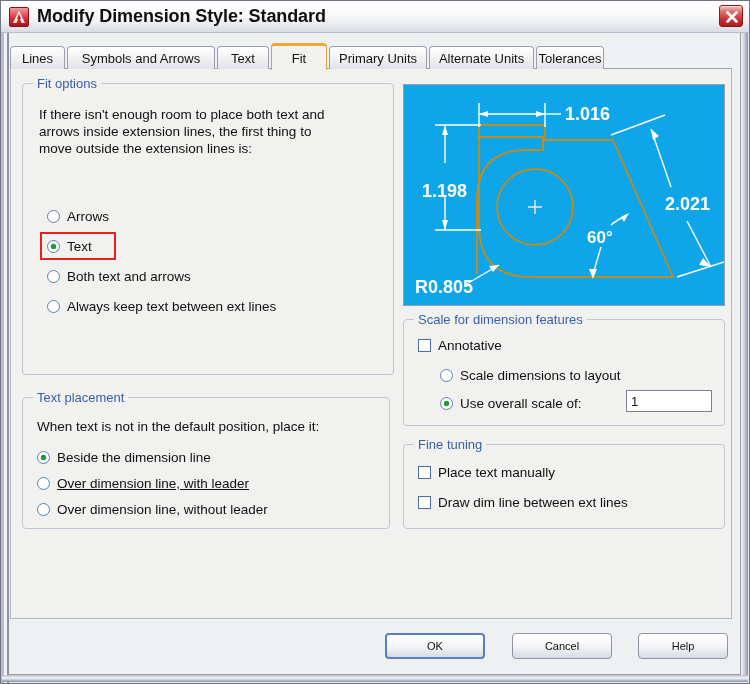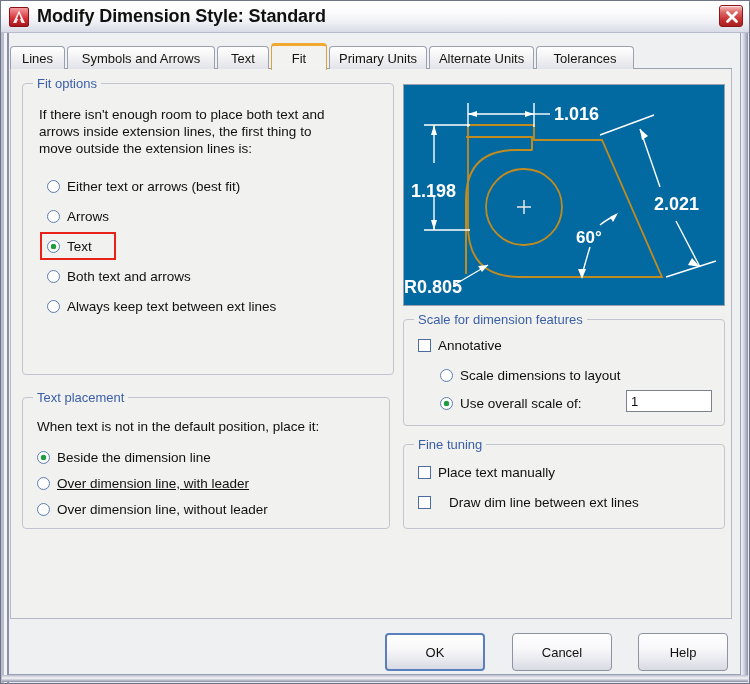--- a/index.html
+++ b/index.html
@@ -230,36 +230,37 @@
     border: none;
     outline: none;
     padding: 0 4px;
     color: #101010;
     background: transparent;
   }
 
   
   .preview {
     position: absolute;
-    background: #0369a1;
+    background: #0ea5e9;
     border: 1px solid #9aa0ae;
     box-sizing: border-box;
     overflow: hidden;
+    padding-left: 11px;
   }
   .preview svg { display: block; }
 
   
   .btn {
     position: absolute;
-    height: 38px;
+    height: 26px;
     box-sizing: border-box;
     border: 1px solid #8e93a3;
     border-radius: 4px;
     background: linear-gradient(180deg, #ffffff 0%, #f8f8fa 40%, #e9eaef 72%, #d8dae3 100%);
-    font-size: 13px;
+    font-size: 11px;
     color: #10100f;
     display: flex;
     align-items: center;
     justify-content: center;
   }
   .btn.default {
     border: 2px solid #5a7fbe;
     border-radius: 4px;
   }
 </style>
@@ -300,40 +301,36 @@
         </div>
       <div class="tab active" style="left:261px; width:56px;">
           <span>Fit</span>
         </div>
       <div class="tab" style="left:319px; width:98px;text-align:center;">
           <span>Primary Units</span>
         </div>
       <div class="tab" style="left:419px; width:105px;">
           <span>Alternate Units</span>
         </div>
-      <div class="tab" style="left:526px; width:98px;">
+      <div class="tab" style="left:526px; width:68px;">
           <span>Tolerances</span>
         </div>
     </div>
 
     <div class="content">
 
       <div class="group" style="left:11px; top:14px; width:372px; height:292px;">
         <div class="group-title">Fit options</div>
 
         <div class="helptext" style="left:16px; top:22px; width:330px;">
           <div>If there isn't enough room to place both text and</div>
           <div>arrows inside extension lines, the first thing to</div>
           <div>move outside the extension lines is:</div>
         </div>
 
-        <div class="opt" style="left:24px; top:95px;">
-          <span class="radio"></span>
-          <span class="opt-label">Either text or arrows (best fit)</span>
-        </div>
         <div class="opt" style="left:24px; top:125px;">
           <span class="radio"></span>
           <span class="opt-label">Arrows</span>
         </div>
         <div class="opt" style="left:24px; top:155px;">
           <span class="radio checked"></span>
           <span class="opt-label">Text</span>
         </div>
         <div class="red-box" style="left:17px; top:148px; width:76px; height:28px;"></div>
 
@@ -453,21 +450,21 @@
         </div>
       </div>
 
       <div class="group" style="left:392px; top:375px; width:322px; height:85px;text-align:center;">
         <div class="group-title">Fine tuning</div>
 
         <div class="opt" style="left:14px; top:20px;">
           <span class="check"></span>
           <span class="opt-label">Place text manually</span>
         </div>
-        <div class="opt" style="left:14px; top:50px;gap:11px;">
+        <div class="opt" style="left:14px; top:50px;">
           <span class="check"></span>
           <span class="opt-label">Draw dim line between ext lines</span>
         </div>
       </div>
 
     </div>
 
     <div class="btn default" style="left:384px; top:632px; width:100px;">
       <span>OK</span>
     </div>

